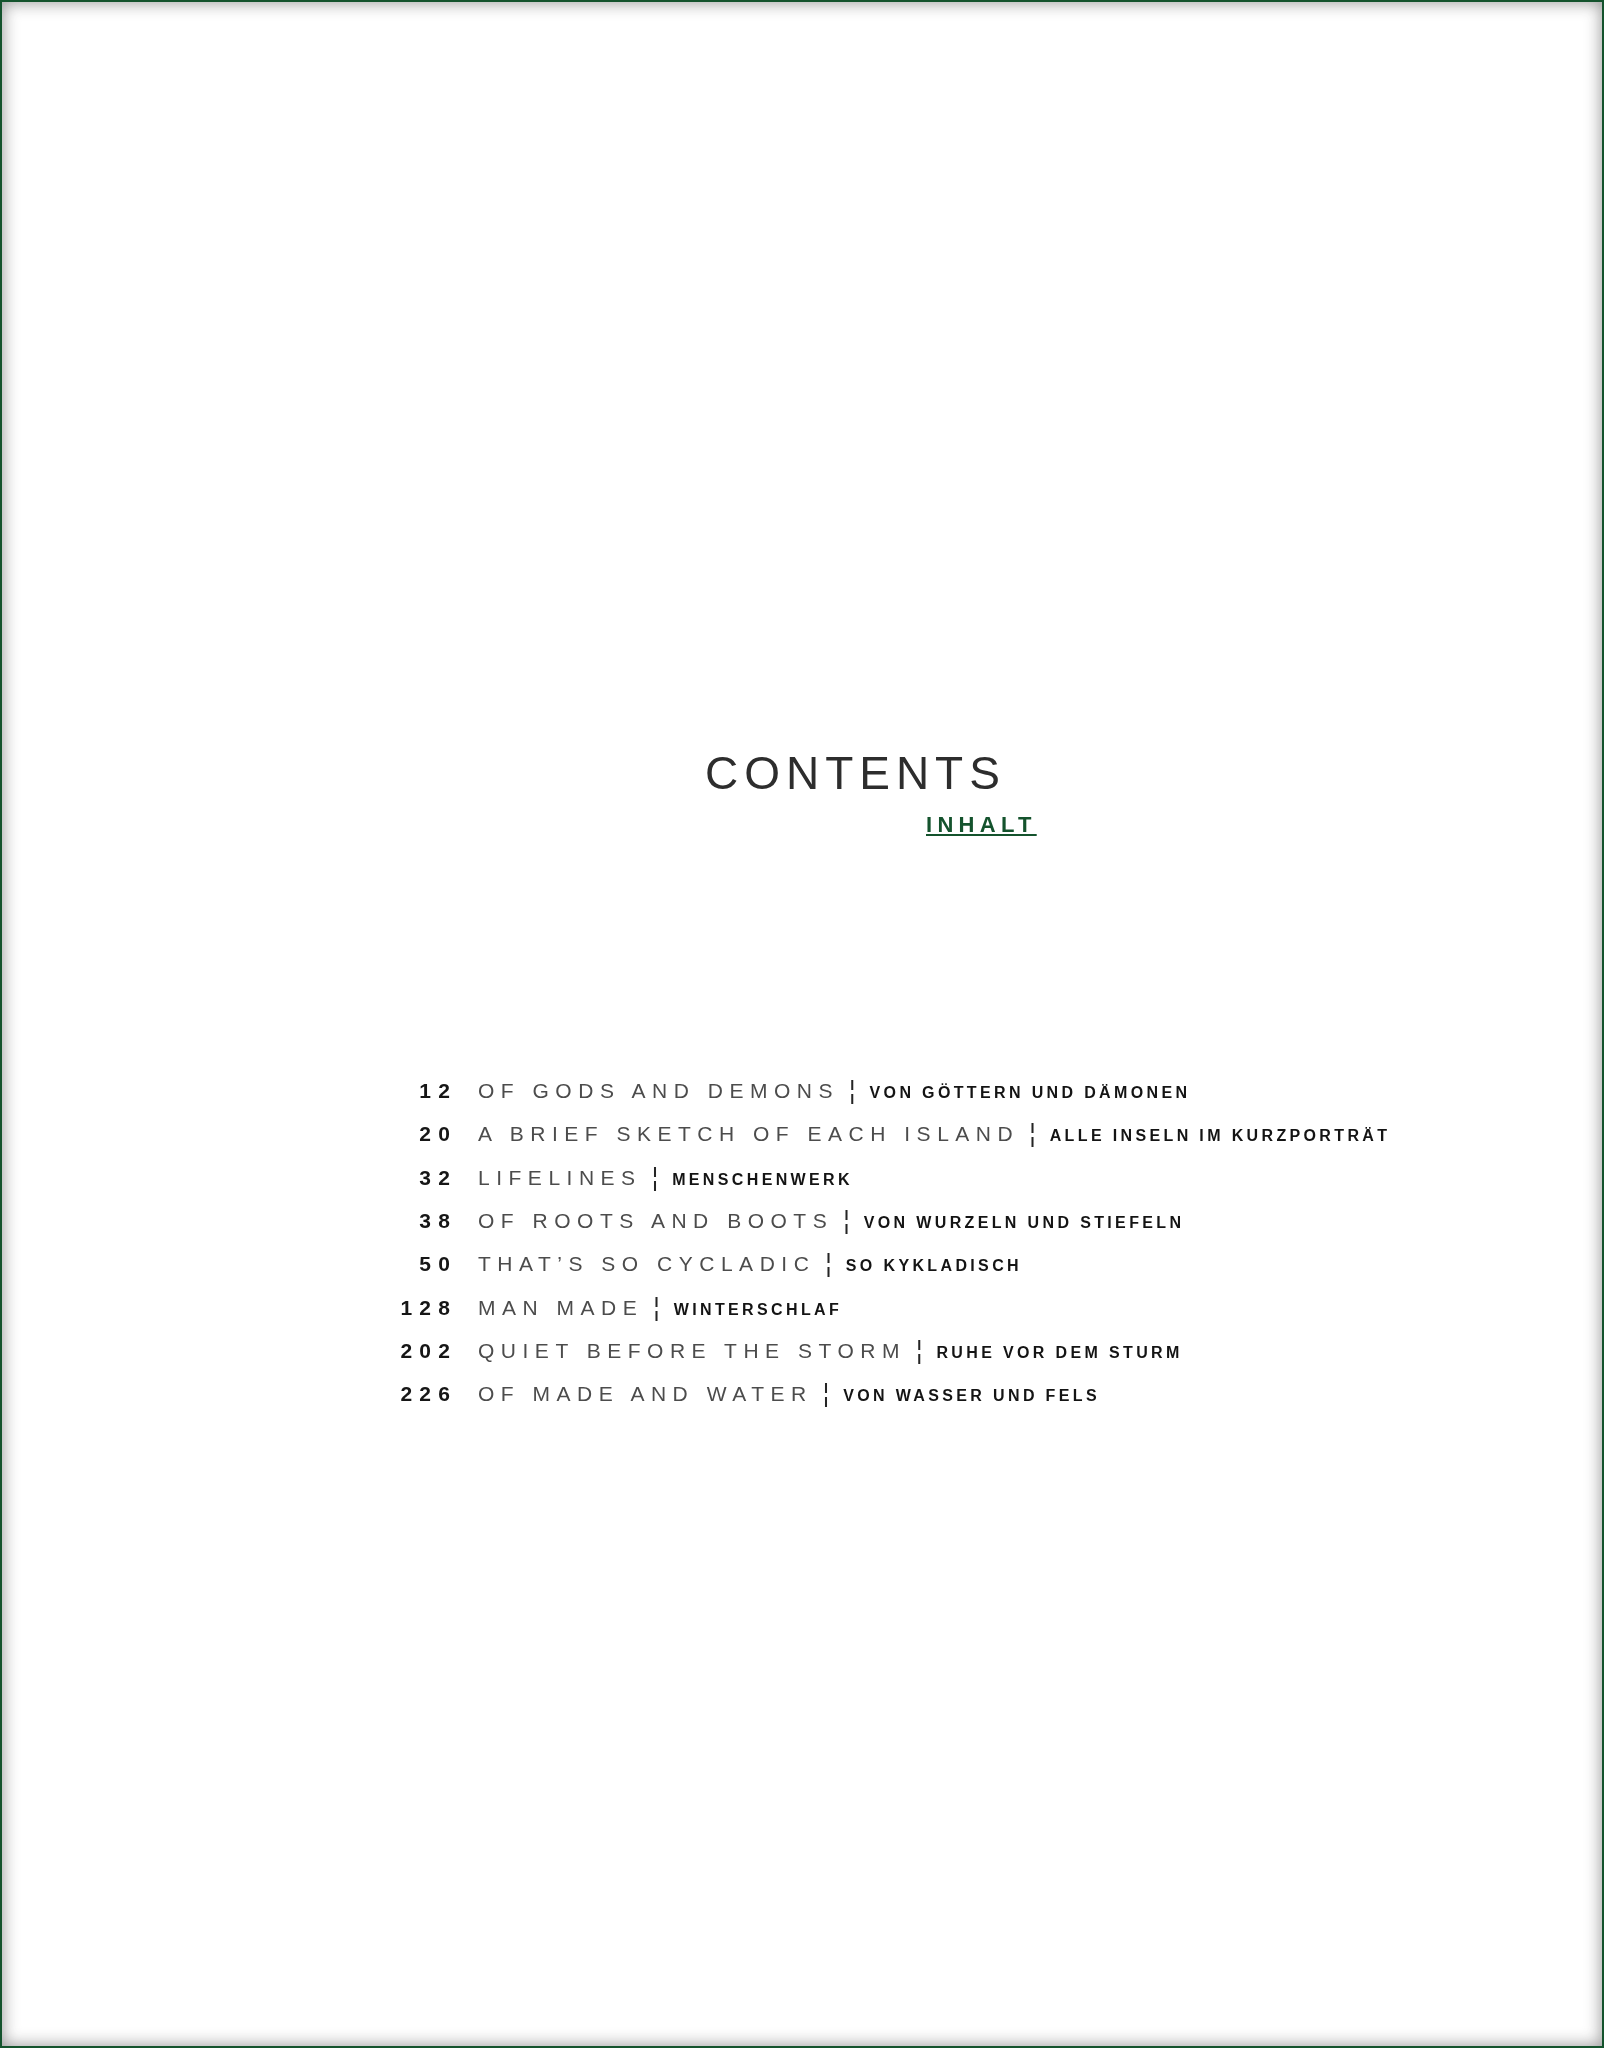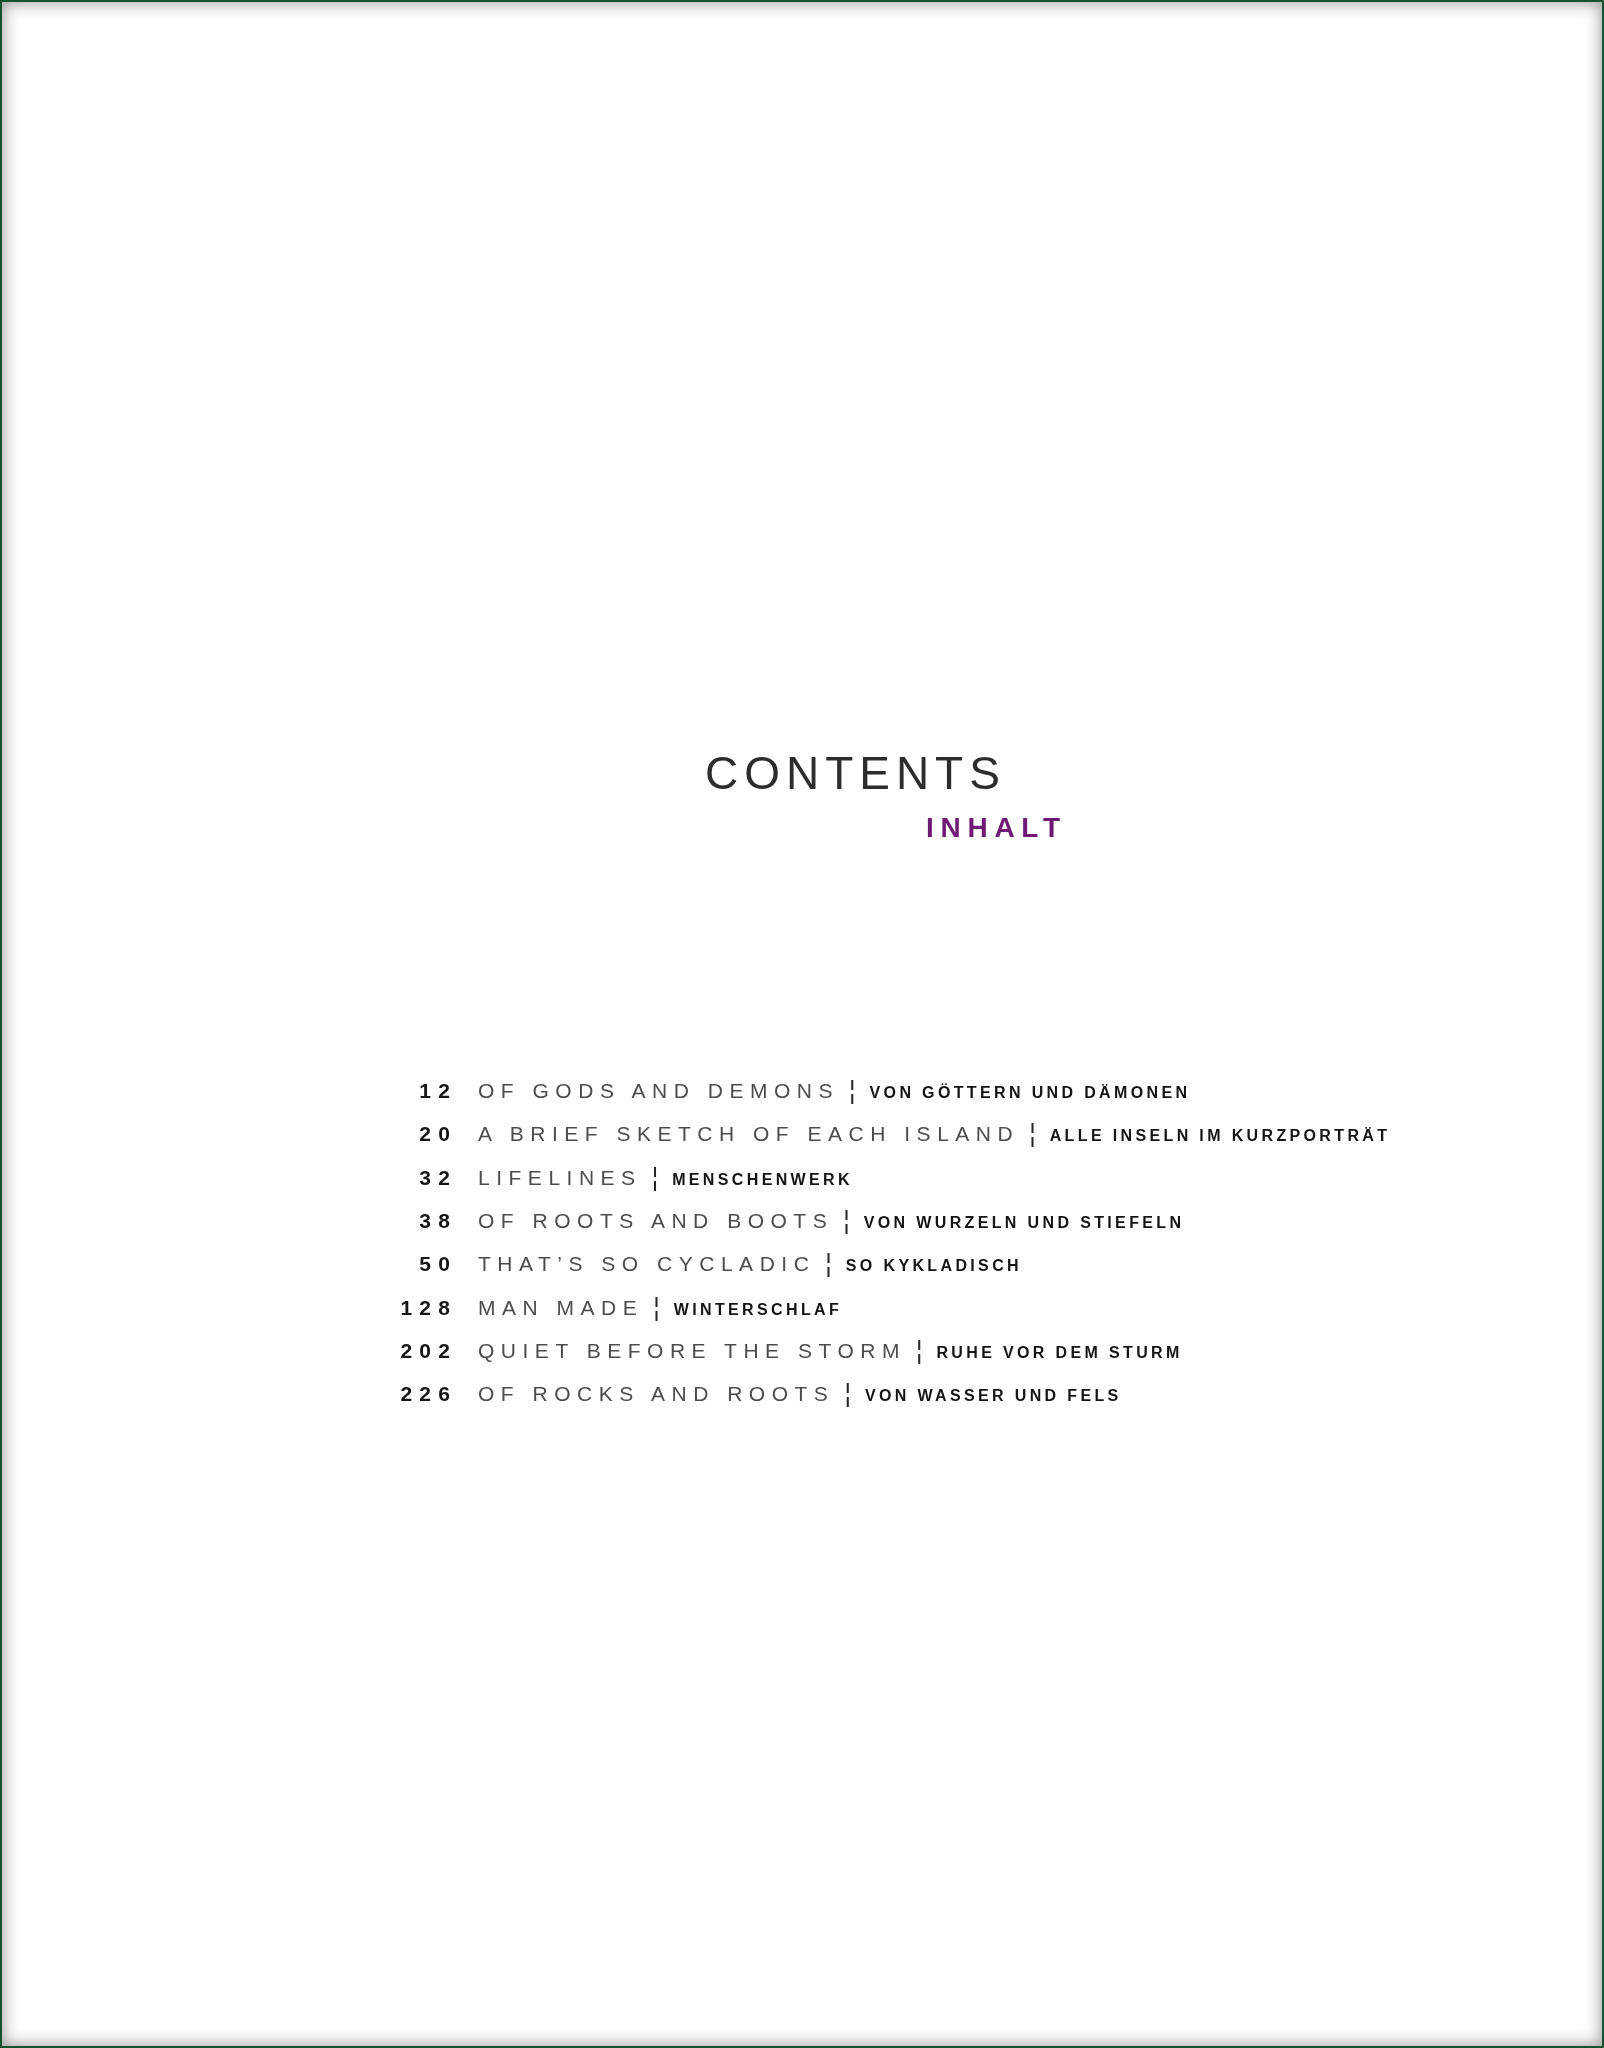--- a/index.html
+++ b/index.html
@@ -32,26 +32,27 @@
     font-weight: 300;
     letter-spacing: 0.13em;
     color: #2d2d2d;
     line-height: 1;
     white-space: nowrap;
   }
   .heading-subtitle {
     position: absolute;
     left: 221px;
     top: 64px;
-    font-size: 28px;
+    font-size: 22px;
     font-weight: 700;
     letter-spacing: 0.24em;
-    color: #701a75;
+    color: #14532d;
     line-height: 1;
     white-space: nowrap;
+    text-decoration: underline;
   }
 
   
   .toc {
     position: absolute;
     left: 13px;
     top: 1067px;
     width: 100%;
   }
   .toc-row {
@@ -123,17 +124,17 @@
     <div class="toc-row">
       <span class="toc-num">128</span><span class="toc-title-en">MAN MADE</span><span class="toc-sep">¦</span><span class="toc-title-de">WINTERSCHLAF</span>
     </div>
 
 
     <div class="toc-row">
       <span class="toc-num">202</span><span class="toc-title-en">QUIET BEFORE THE STORM</span><span class="toc-sep">¦</span><span class="toc-title-de">RUHE VOR DEM STURM</span>
     </div>
 
     <div class="toc-row">
-      <span class="toc-num">226</span><span class="toc-title-en">OF ROCKS AND ROOTS</span><span class="toc-sep">¦</span><span class="toc-title-de">VON WASSER UND FELS</span>
+      <span class="toc-num">226</span><span class="toc-title-en">OF MADE AND WATER</span><span class="toc-sep">¦</span><span class="toc-title-de">VON WASSER UND FELS</span>
     </div>
   </div>
 
 </div>
 
 </body></html>

